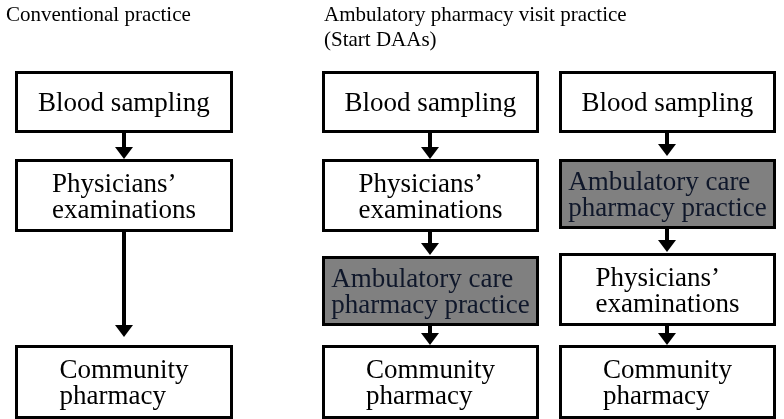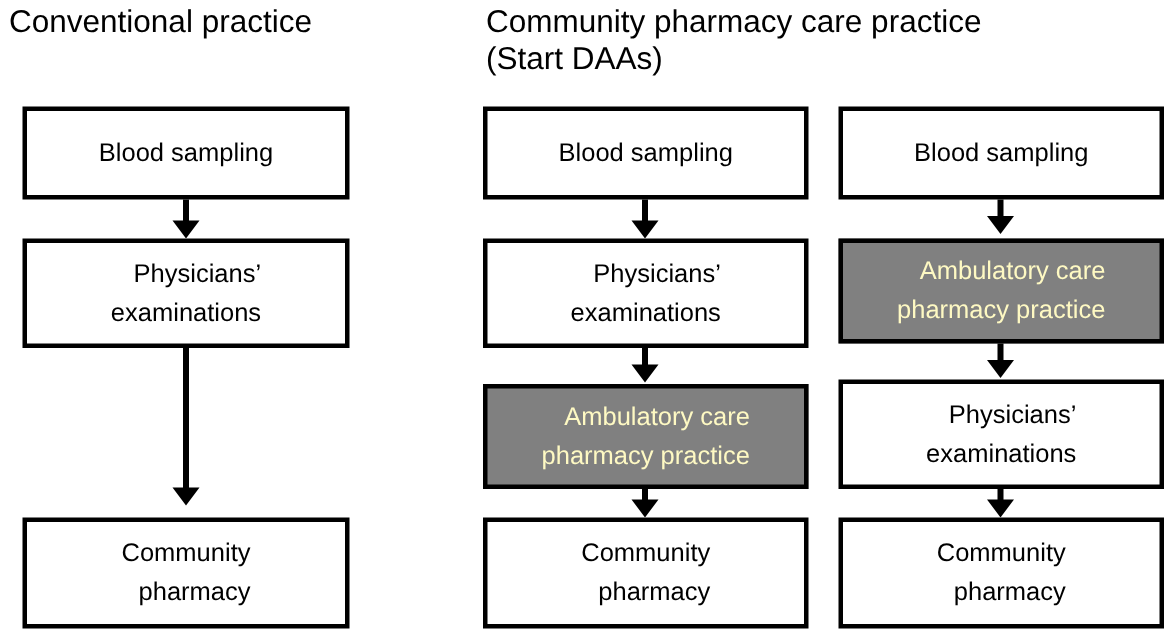--- a/index.html
+++ b/index.html
@@ -14,20 +14,21 @@
     font-family: "Liberation Sans", sans-serif;
     color: #000000;
     overflow: hidden;
   }
 
   .canvas {
     position: absolute;
     left: 0; top: 0;
     width: 784px;
     height: 419px;
+    font-family: Liberation Serif, serif;
   }
 
   
   .hdr {
     position: absolute;
     font-size: 21px;
     line-height: 25px;
     color: #000;
     white-space: nowrap;
   }
@@ -54,29 +55,29 @@
 
   
   .box {
     position: absolute;
     box-sizing: border-box;
     border: 3px solid #000000;
     background: #ffffff;
     display: flex;
     align-items: center;
     justify-content: center;
-    text-align: right;
-    font-size: 17px;
+    text-align: left;
+    font-size: 27px;
     line-height: 26px;
     color: #000000;
     padding: 0 4px;
   }
   .box.gray {
     background: #808080;
-    color: #fef9c3;
+    color: #0f172a;
   }
   .box .lbl { display: block; }
 
   
   .arrow {
     position: absolute;
     width: 4px;
     background: #000000;
   }
   .arrow::after {
@@ -92,21 +93,21 @@
     border-top: 12px solid #000000;
   }
 </style>
 </head>
 <body>
 
 <div class="canvas">
 
   <div class="hdr" id="hdr-left">Conventional practice</div>
 
-  <div class="hdr" id="hdr-right-t">Community pharmacy care practice</div>
+  <div class="hdr" id="hdr-right-t">Ambulatory pharmacy visit practice</div>
 
   <div class="hdr" id="hdr-mid-sub">(Start DAAs)</div>
 
 
   <div class="col" id="col-conventional">
 
     <div class="box" style="left:0; top:71px; width:218px; height:62px;">
       <span class="lbl">Blood sampling</span>
     </div>
 

